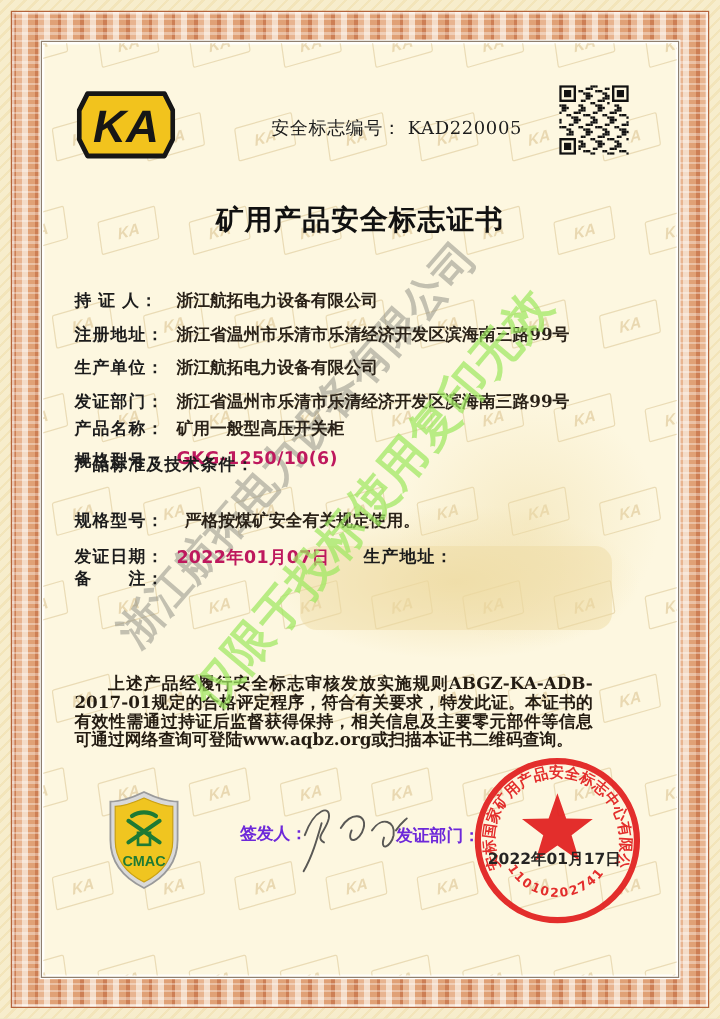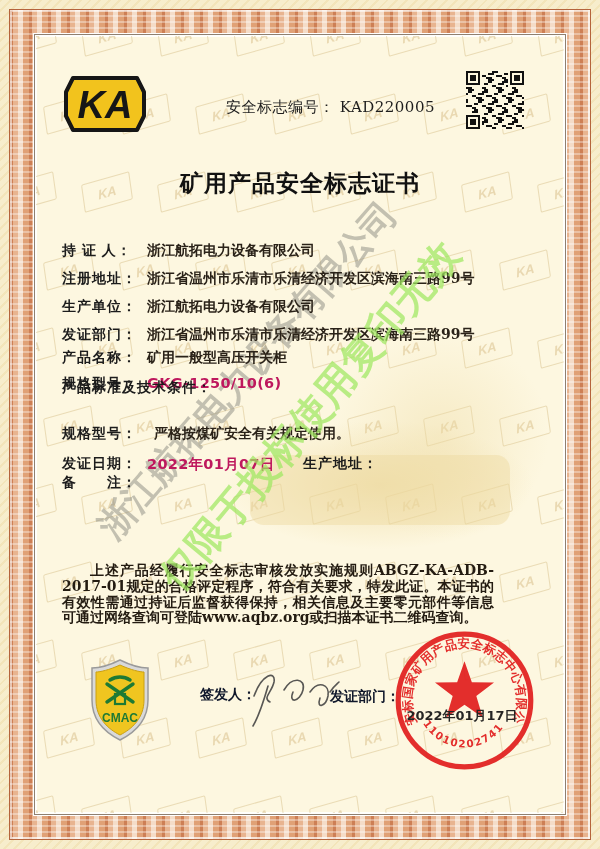--- a/index.html
+++ b/index.html
@@ -39,21 +39,21 @@
   .content{position:absolute;inset:0;z-index:6;}
   .abs{position:absolute;}
   .cert-no{left:226px;top:98px;font:15px "DejaVu Serif",serif;color:#1d1d1d;letter-spacing:.5px;}
   .page-title{left:0;right:0;top:168px;text-align:center;font-weight:700;font-size:23px;
         color:#111;letter-spacing:1px;font-family:"Liberation Sans",sans-serif;}
   .flabel{font:700 14px "Liberation Sans",sans-serif;color:#1c1c1c;letter-spacing:1px;white-space:nowrap;}
   .fval-kai{font:700 14px "DejaVu Serif",serif;color:#2a2218;white-space:nowrap;}
   .fval-mono{font:700 14.5px "DejaVu Sans",sans-serif;color:#be185d;letter-spacing:.3px;white-space:nowrap;}
   .statement{left:62px;top:563px;width:432px;font:600 14px "DejaVu Serif",serif;color:#241c12;
         line-height:15.8px;text-indent:2em;text-align:justify;}
-  .sig-label{font:700 14px "Liberation Sans",sans-serif;color:#0f172a;}
+  .sig-label{font:700 14px "Liberation Sans",sans-serif;color:#6d28d9;}
   .stamp-wrap{left:392px;top:628px;width:145px;height:145px;z-index:9;opacity:.93;}
   .qr{left:466px;top:71px;}
 </style>
 </head>
 <body>
 
 <div id="page">
   <div class="frame-band"></div>
   <div class="paper"></div>
 

